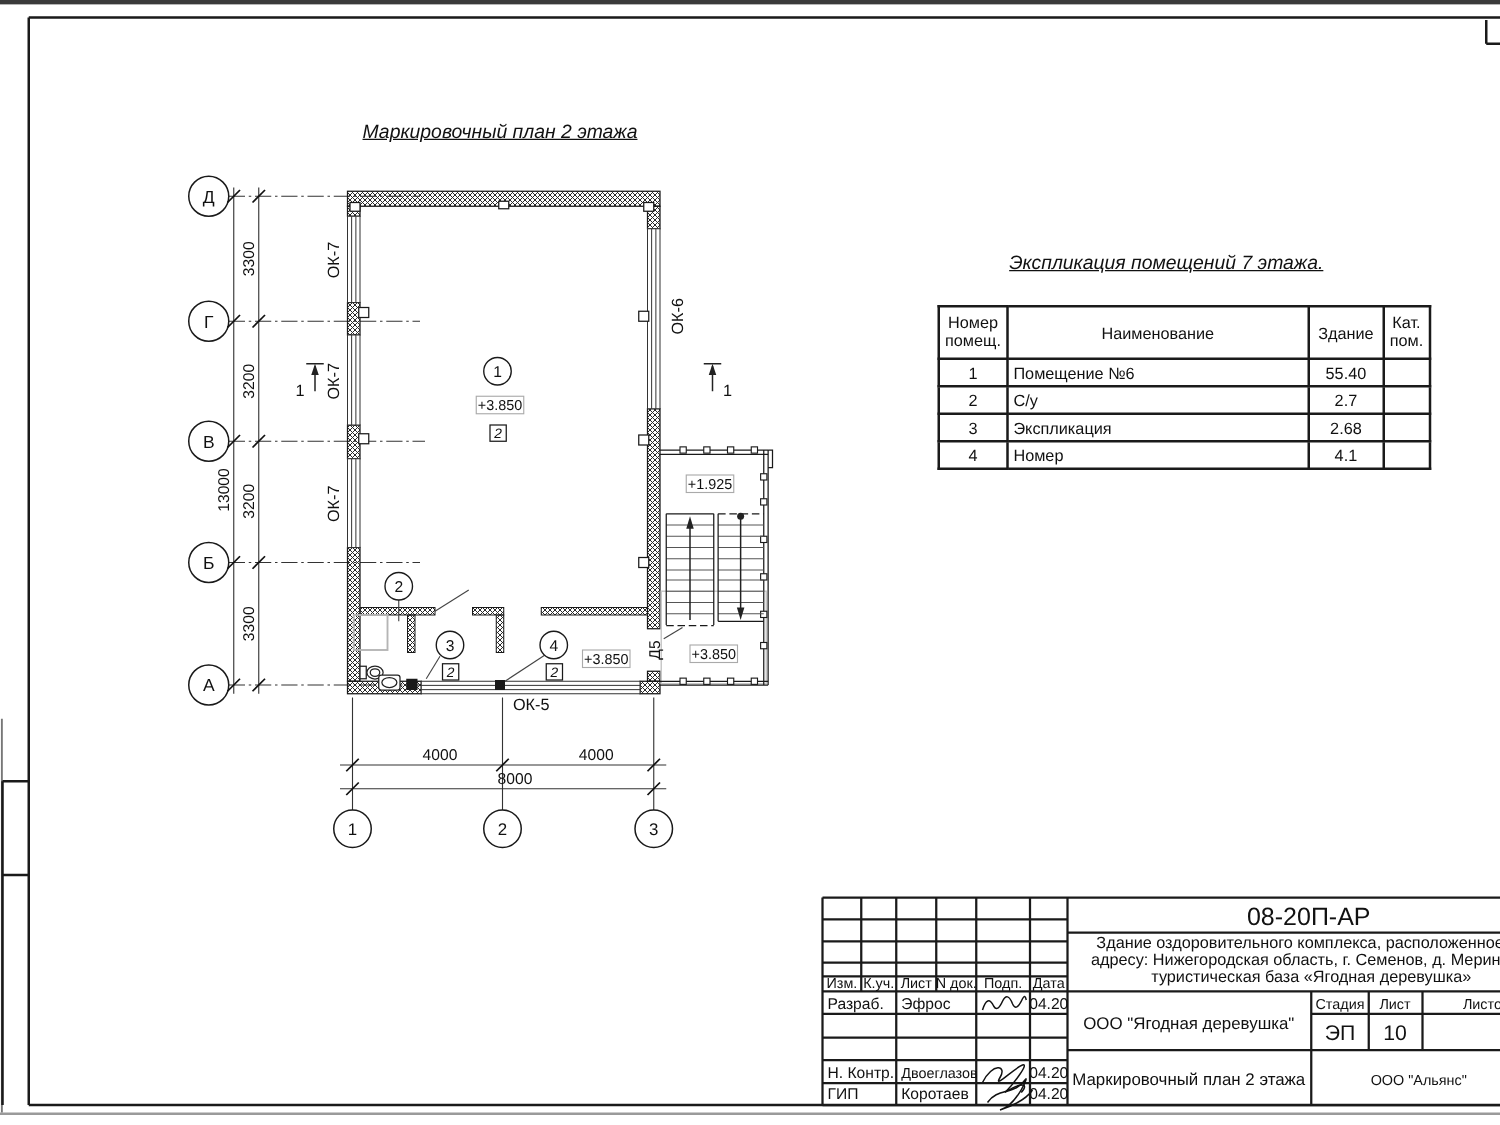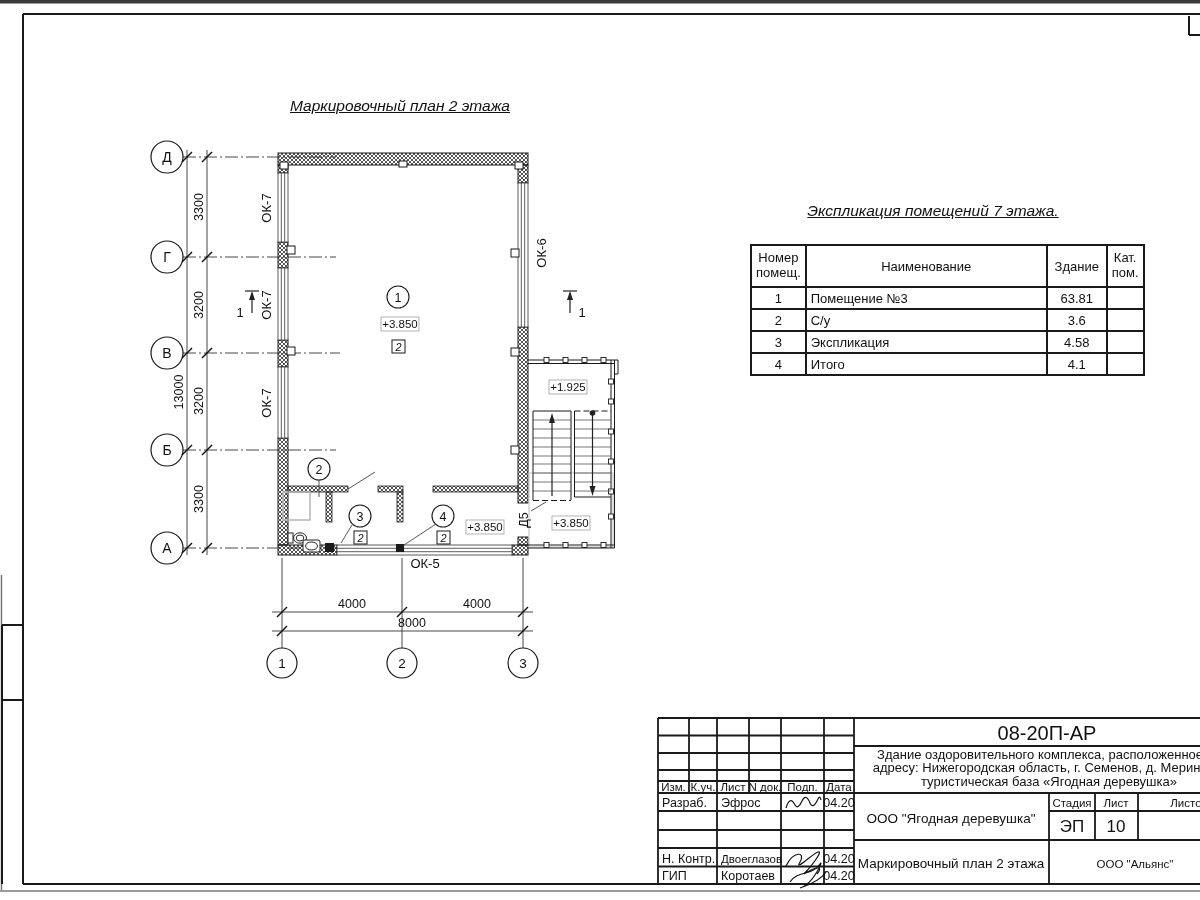--- a/index.html
+++ b/index.html
@@ -436,36 +436,36 @@
     <tr>
       <th class="wrap">Номер помещ.</th>
       <th class="c">Наименование</th>
       <th class="c">Здание</th>
       <th class="wrap">Кат. пом.</th>
     </tr>
   </thead>
   <tbody>
     <tr>
       <td class="c">1</td>
-      <td class="l">Помещение №3</td>
-      <td class="c">63.81</td>
+      <td class="l">Помещение №6</td>
+      <td class="c">55.40</td>
       <td></td>
     </tr>
     <tr>
       <td class="c">2</td>
       <td class="l">С/у</td>
-      <td class="c">3.6</td>
+      <td class="c">2.7</td>
       <td></td>
     </tr>
     <tr>
       <td class="c">3</td>
       <td class="l">Экспликация</td>
-      <td class="c">4.58</td>
+      <td class="c">2.68</td>
       <td></td>
     </tr>
     <tr>
       <td class="c">4</td>
-      <td class="l">Итого</td>
+      <td class="l">Номер</td>
       <td class="c">4.1</td>
       <td></td>
     </tr>
   </tbody>
 </table>
 
 </body></html>

